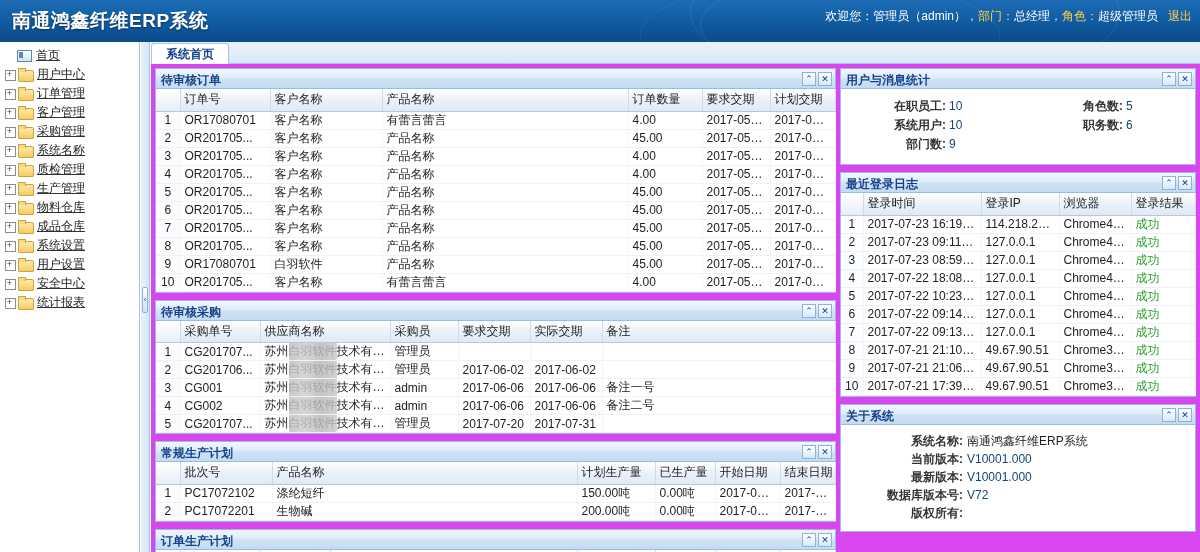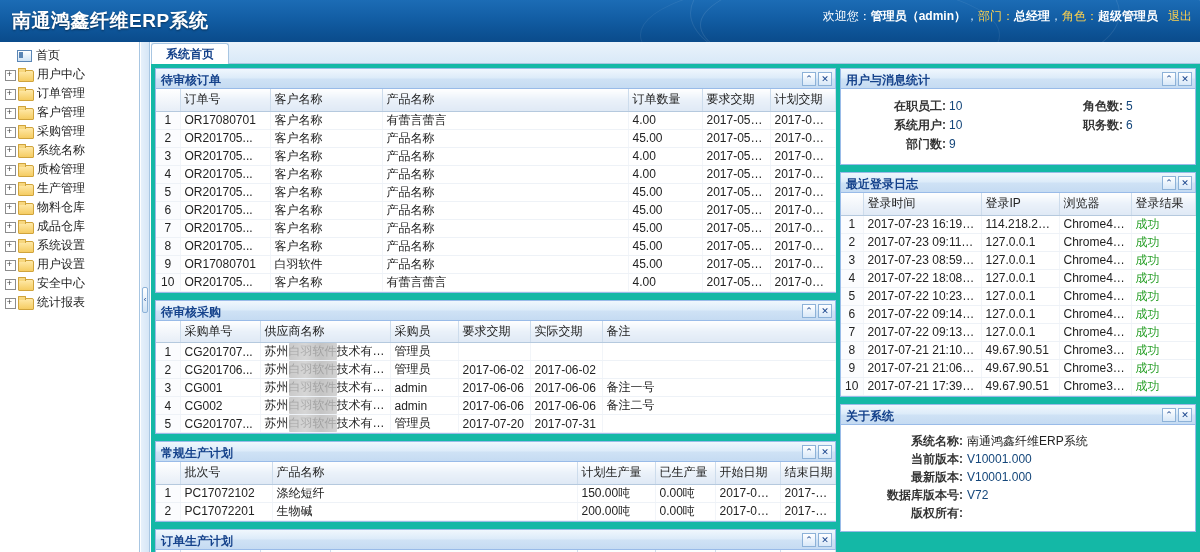--- a/index.html
+++ b/index.html
@@ -52,21 +52,21 @@
     text-shadow: 0 1px 2px rgba(0,0,0,0.45);
   }
   .header-right {
     position: absolute;
     right: 8px; top: 8px;
     font-size: 12px;
     color: #ffffff;
     white-space: nowrap;
   }
   .header-right .lbl { color: #ffd24d; }
-  .header-right .val { color: #ffffff; font-weight: bold; text-align: center; }
+  .header-right .val { color: #ffffff; font-weight: normal; text-align: center; }
   .header-right .sep { color: #cfe2f5; }
   .logout-link {
     color: #ffd24d;
     margin-left: 10px;
     cursor: pointer;
   }
 
   
   .body-wrap {
     position: absolute;
@@ -106,20 +106,21 @@
   }
   .tree { padding: 4px 0 0 2px; }
   .tree-node {
     height: 19px;
     line-height: 19px;
     display: flex;
     align-items: center;
     padding-left: 2px;
     cursor: pointer;
     white-space: nowrap;
+    text-decoration: underline;
   }
   .expander {
     width: 13px; height: 13px;
     margin-right: 1px;
     display: inline-block;
     position: relative;
     flex: 0 0 auto;
   }
   .expander.plus::before {
     content: "";
@@ -226,21 +227,21 @@
     background: #ffffff;
     border: 1px solid #a8c6e2;
     border-bottom: none;
     border-radius: 3px 3px 0 0;
     cursor: pointer;
   }
   .content {
     position: absolute;
     top: 22px; left: 0;
     width: 1049px; height: 488px;
-    background: #14b8a6;
+    background: #d946ef;
     padding: 4px;
   }
   .col-left {
     position: absolute;
     left: 4px; top: 4px;
     width: 681px;
   }
   .col-right {
     position: absolute;
     left: 689px; top: 4px;

